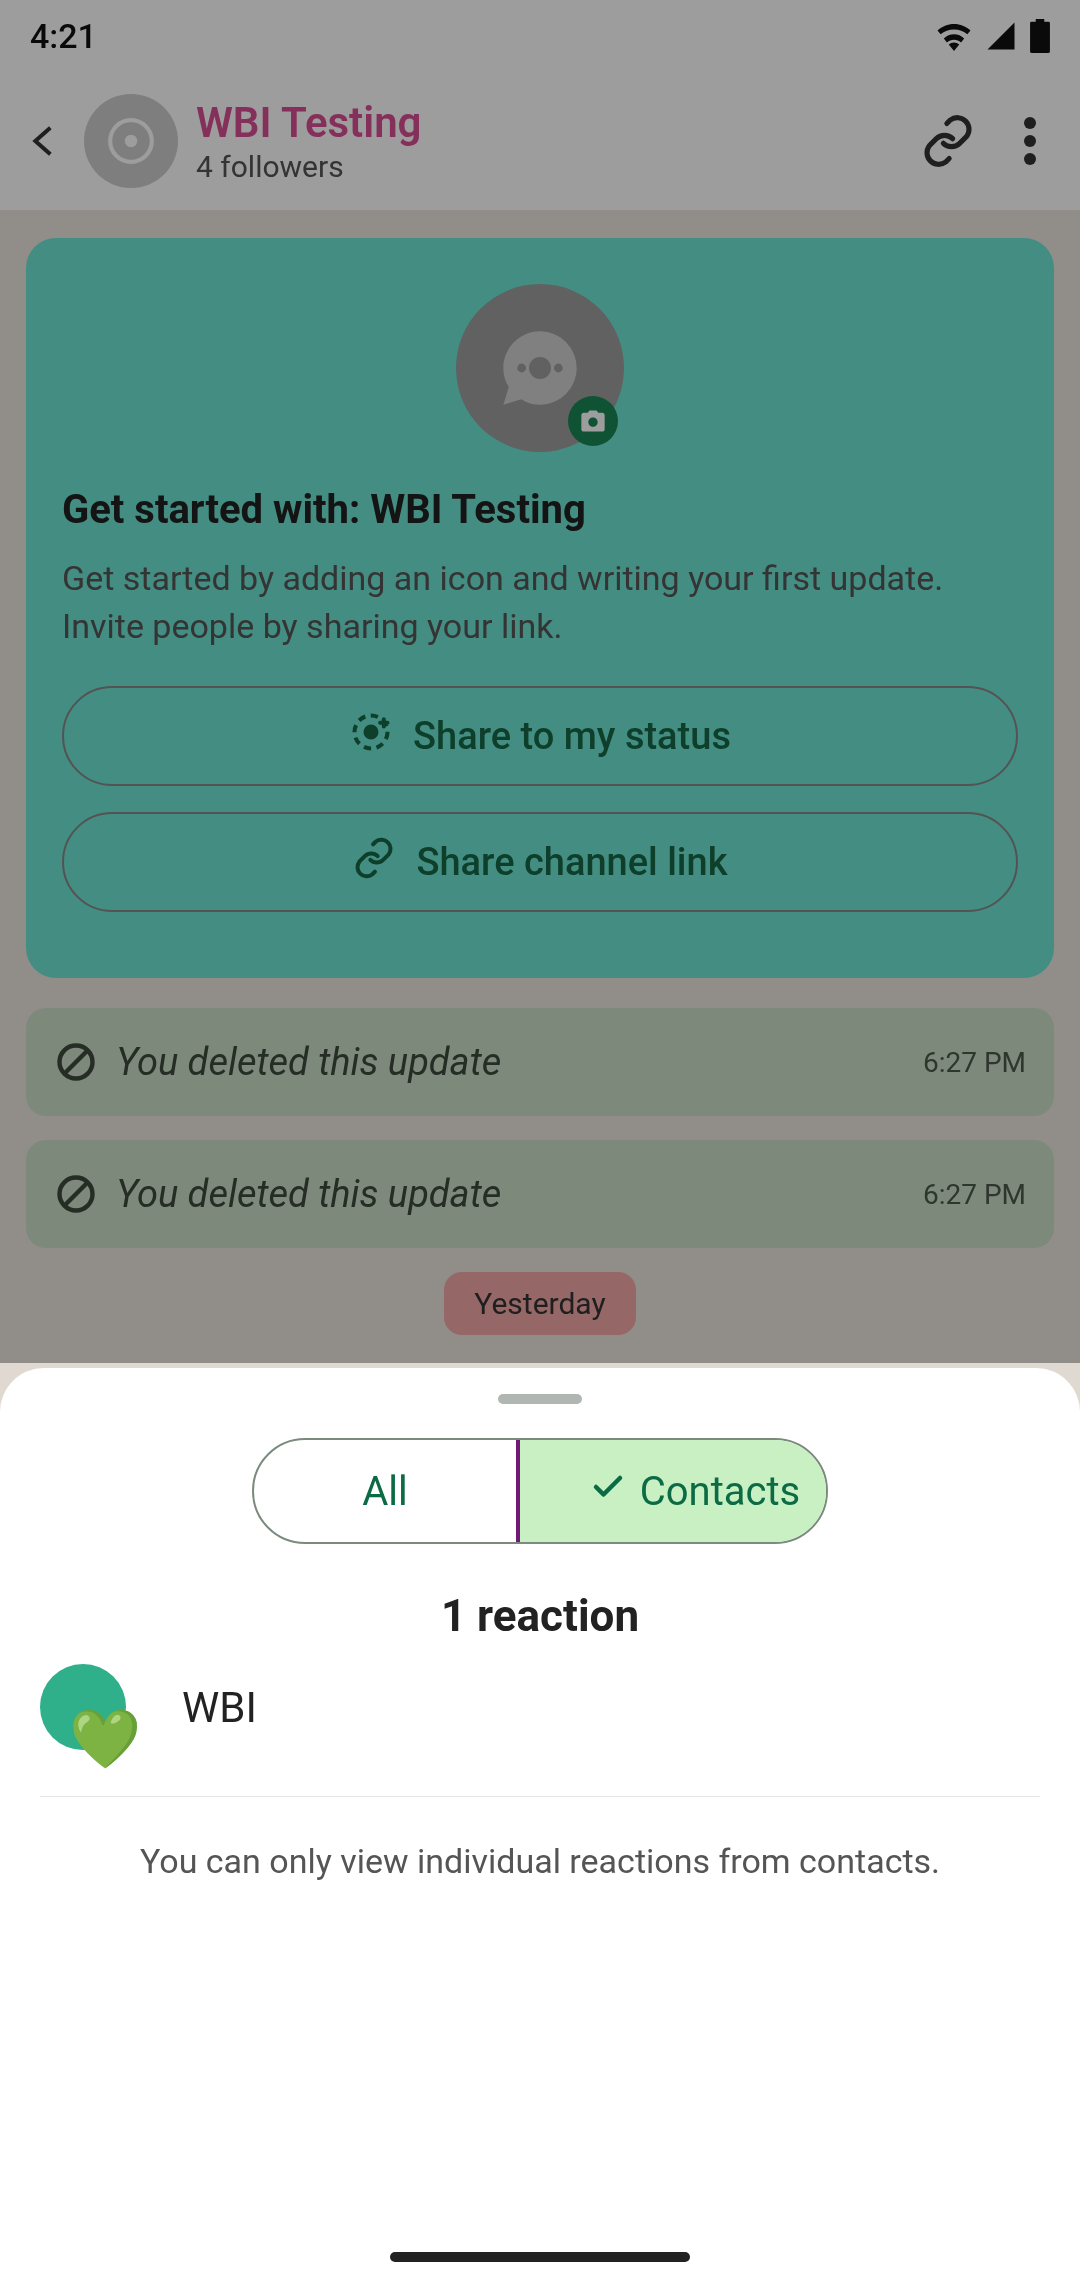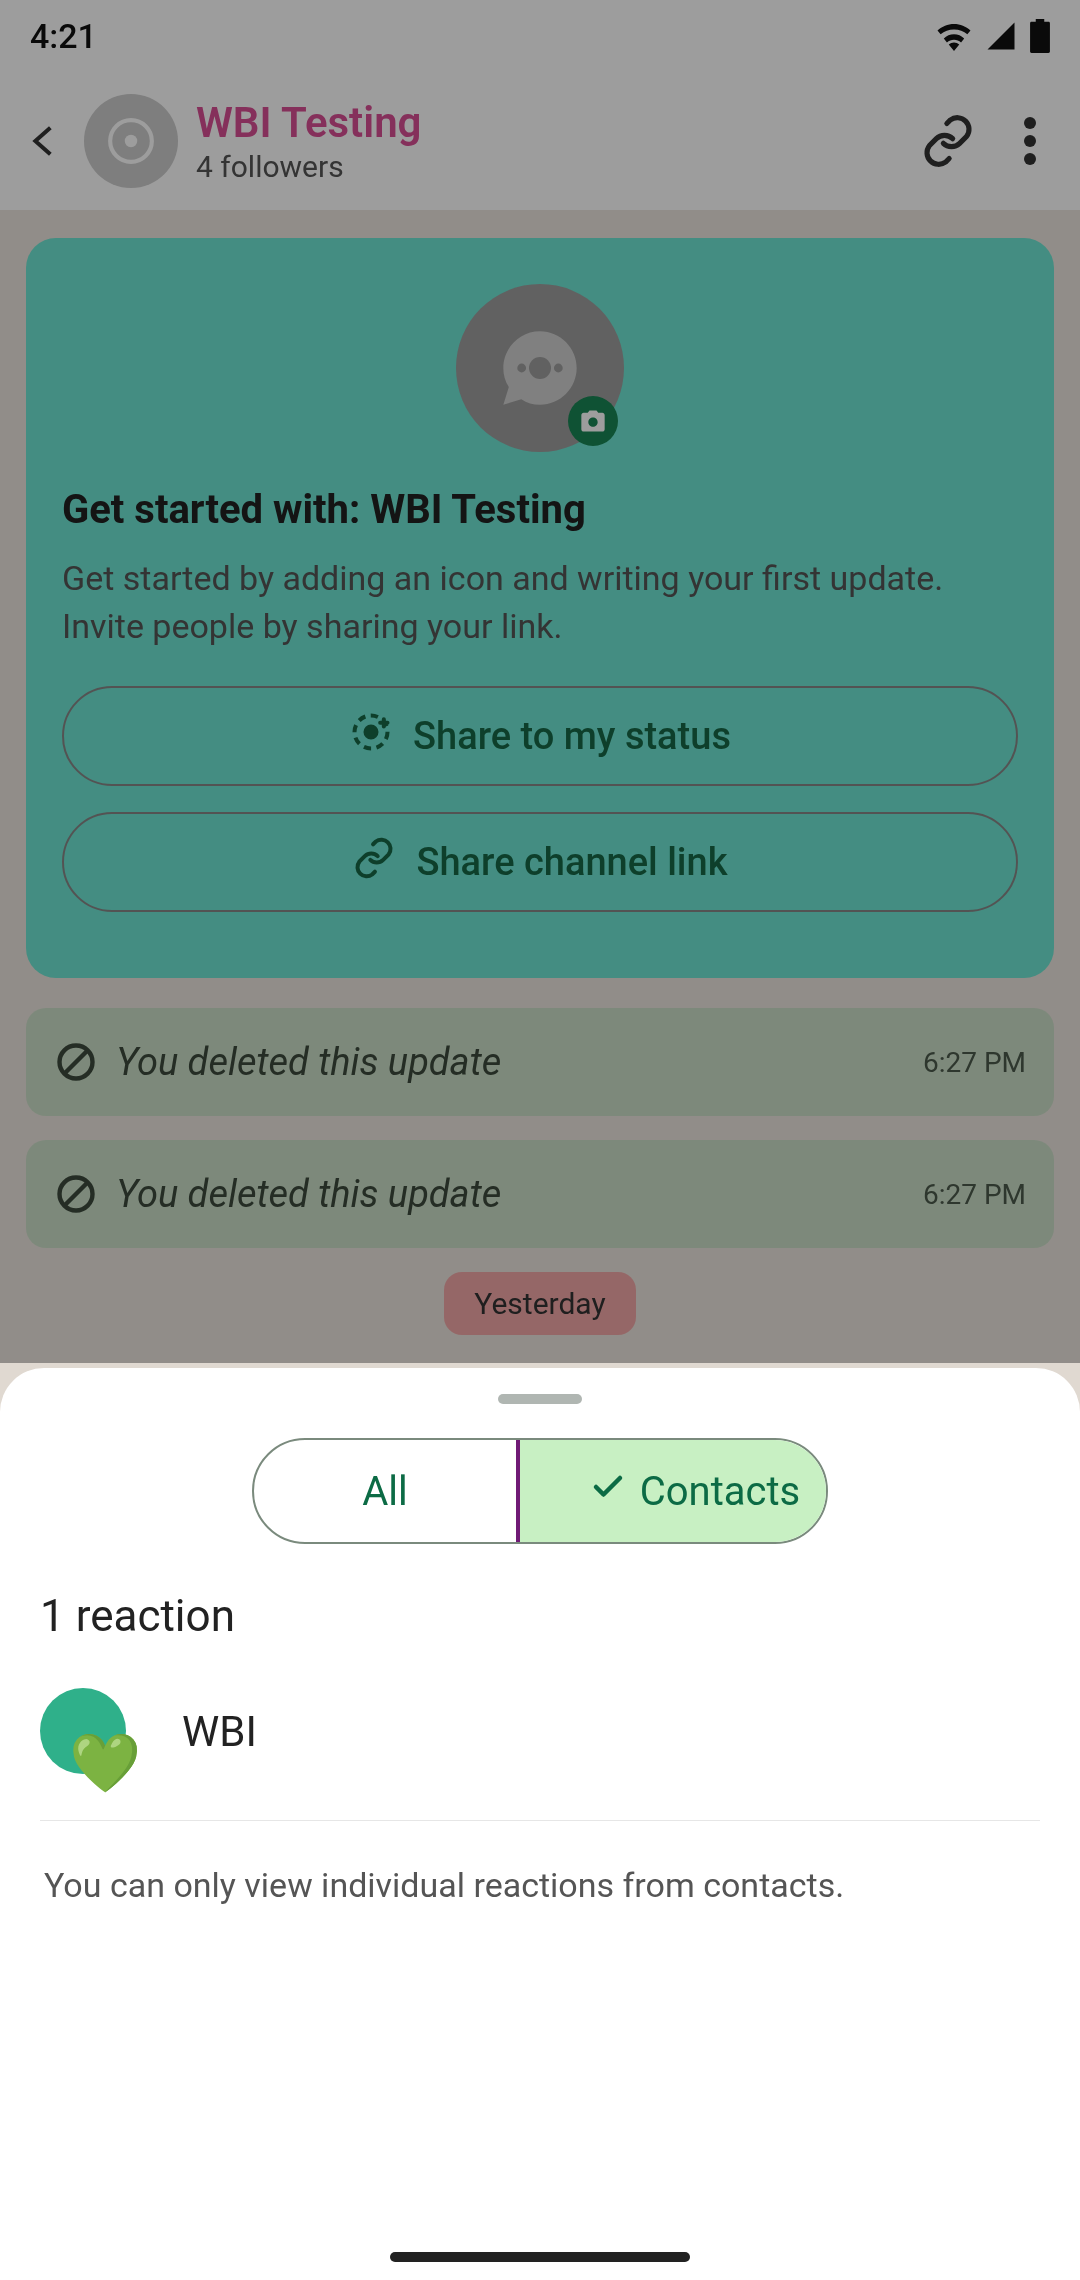--- a/index.html
+++ b/index.html
@@ -38,30 +38,30 @@
     .deleted-row .block-icon { width: 44px; height: 44px; }
     .deleted-text { font-size: 38px; font-style: italic; color: #3a4a3a; flex: 1; }
     .deleted-time { font-size: 28px; color: #4a5a4a; }
 
     .date-pill { display: table; margin: 12px auto 0; background: #fca5a5; border-radius: 18px; padding: 14px 30px; font-size: 30px; color: #333; }
 
     
     .scrim { position: absolute; inset: 0; background: rgba(0,0,0,0.05); }
 
     
-    .bottom-sheet { position: absolute; left: 0; right: 0; top: 1368px; bottom: 0; background: #fff; border-radius: 44px 44px 0 0; padding-top: 26px; }
+    .bottom-sheet { position: absolute; left: 0; right: 0; top: 1368px; bottom: 0; background: #fff; border-radius: 44px 44px 0 0; padding-top: 26px; text-align: center; }
     .drag-handle { width: 84px; height: 10px; border-radius: 5px; background: #b0b6b2; margin: 0 auto 34px; }
 
     .segmented { display: flex; width: 576px; margin: 0 auto 46px; border: 2px solid #7a8a7d; border-radius: 56px; overflow: hidden; height: 106px; }
     .seg { flex: 1; display: flex; align-items: center; justify-content: center; gap: 14px; font-size: 40px; color: #0c6b45; }
     .seg-right { border-left: 4px solid #701a75; padding-left: 44px; }
     .seg.active { background: #c8f0c3; }
 
     .sheet-body { padding: 0 40px; }
-    .reaction-count { font-size: 44px; font-weight: 400; color: #222; margin-bottom: 46px; }
+    .reaction-count { font-size: 44px; font-weight: 700; color: #222; margin-bottom: 22px; }
     .react-row { display: flex; align-items: center; gap: 56px; padding-bottom: 46px; border-bottom: 1px solid #e6e6e6; margin-bottom: 44px; }
     .react-avatar { position: relative; width: 86px; height: 86px; border-radius: 50%; background: #2fb08a; }
     .react-heart { position: absolute; right: -16px; bottom: -18px; font-size: 58px; line-height: 1; }
     .react-name { font-size: 42px; color: #222; }
     .sheet-note { font-size: 34px; color: #555; padding: 0 4px; }
 
     .nav-pill { position: absolute; bottom: 18px; left: 50%; transform: translateX(-50%); width: 300px; height: 10px; border-radius: 5px; background: #222; }
 
     .watermark { position: absolute; left: 50%; top: 1450px; transform: translateX(-50%); font-size: 92px; font-weight: 800; letter-spacing: 4px; color: #e4e4e4; font-style: italic; z-index: 0; pointer-events: none; }
   </style>

